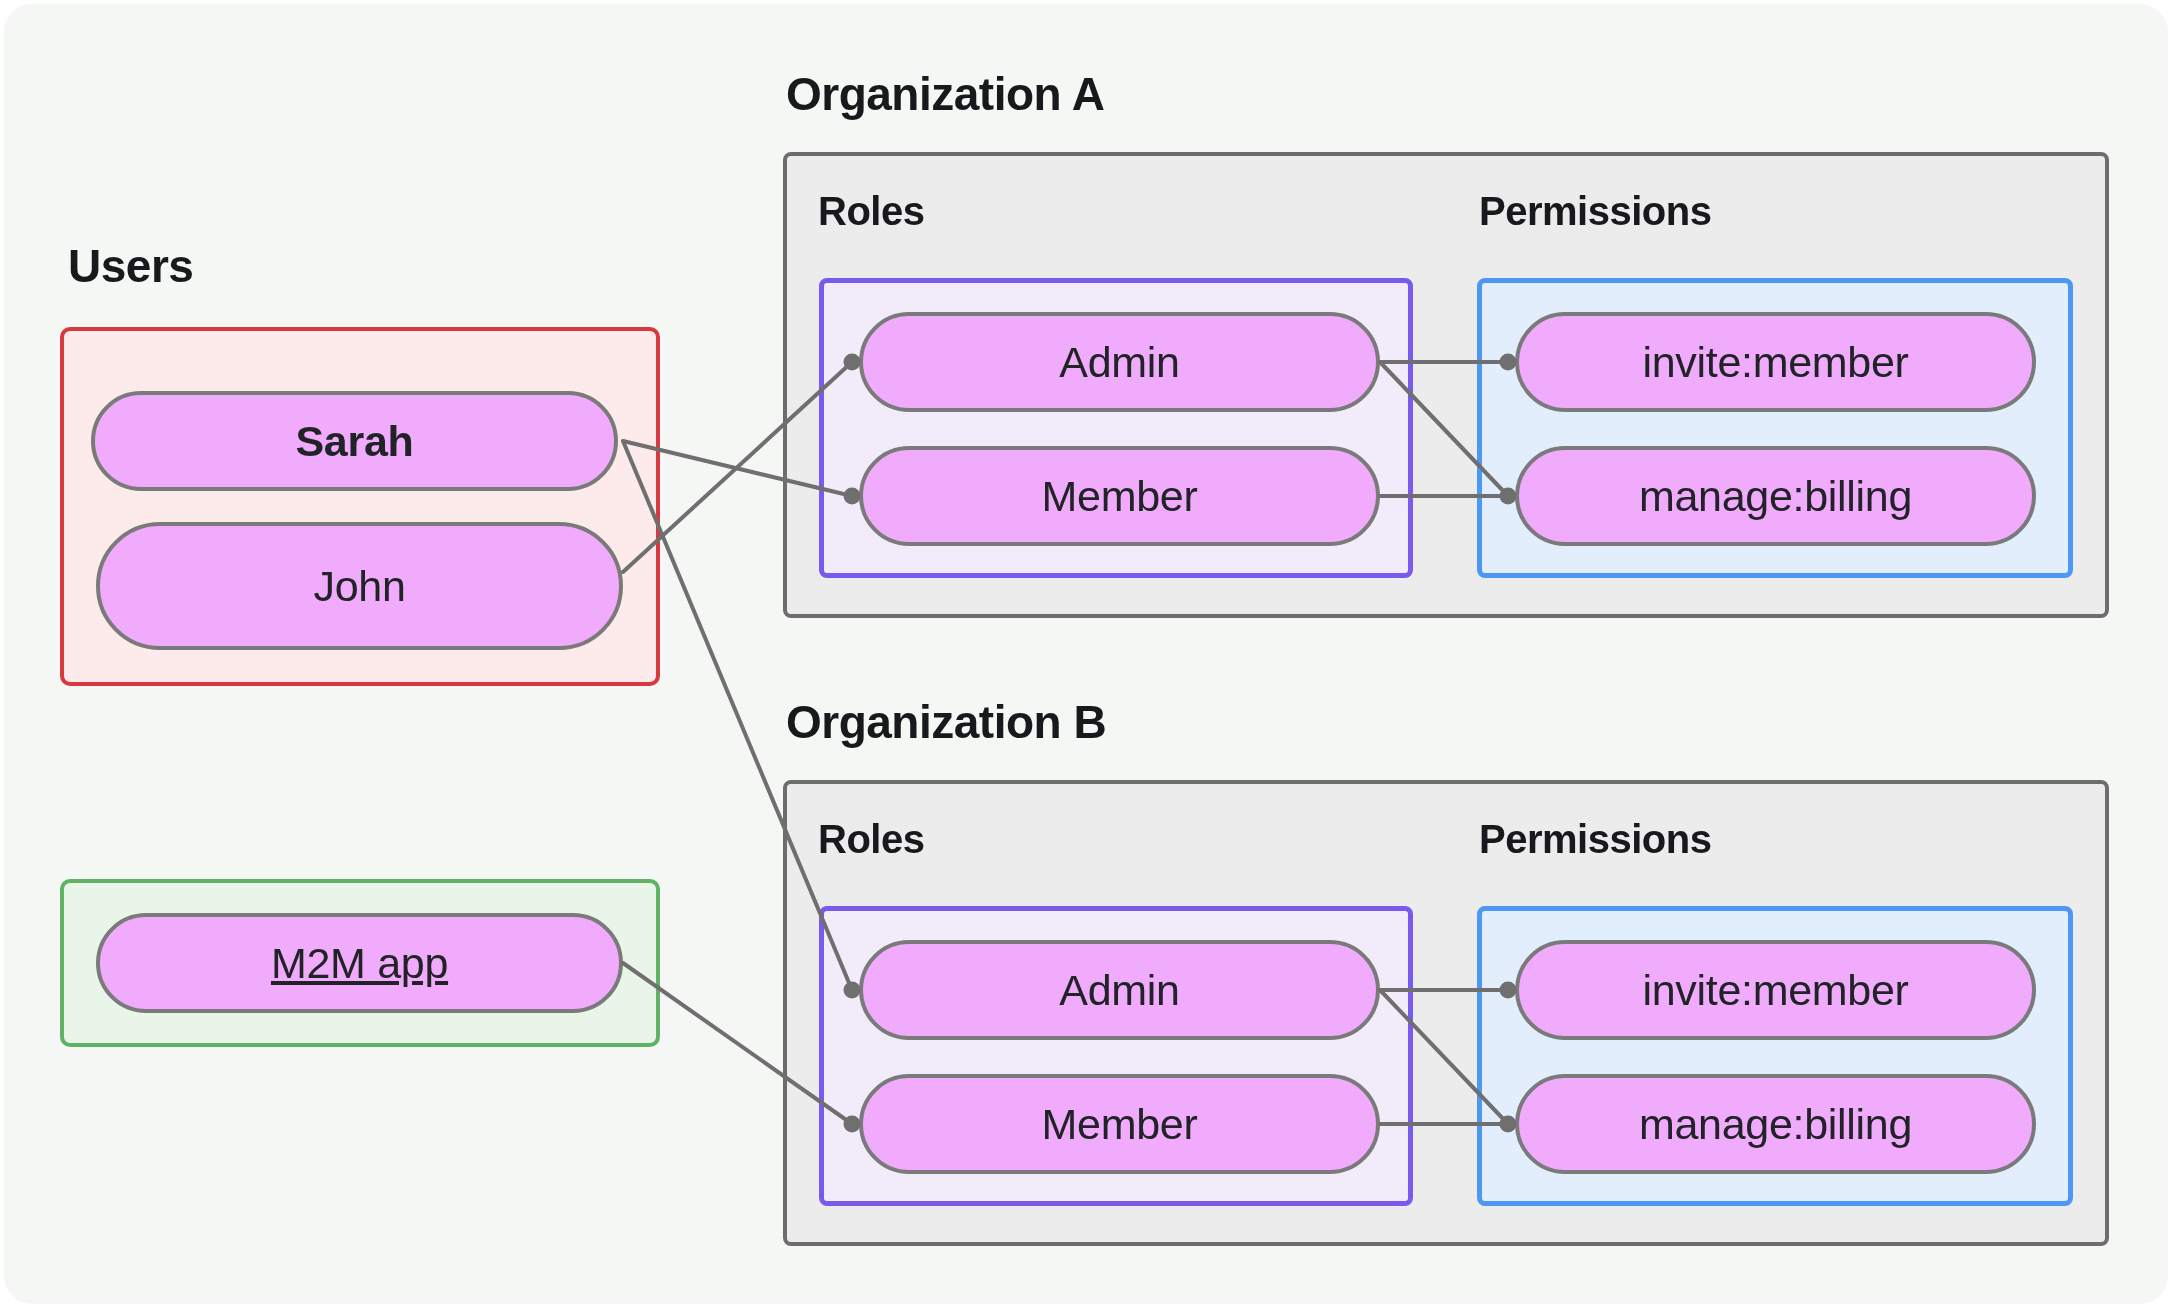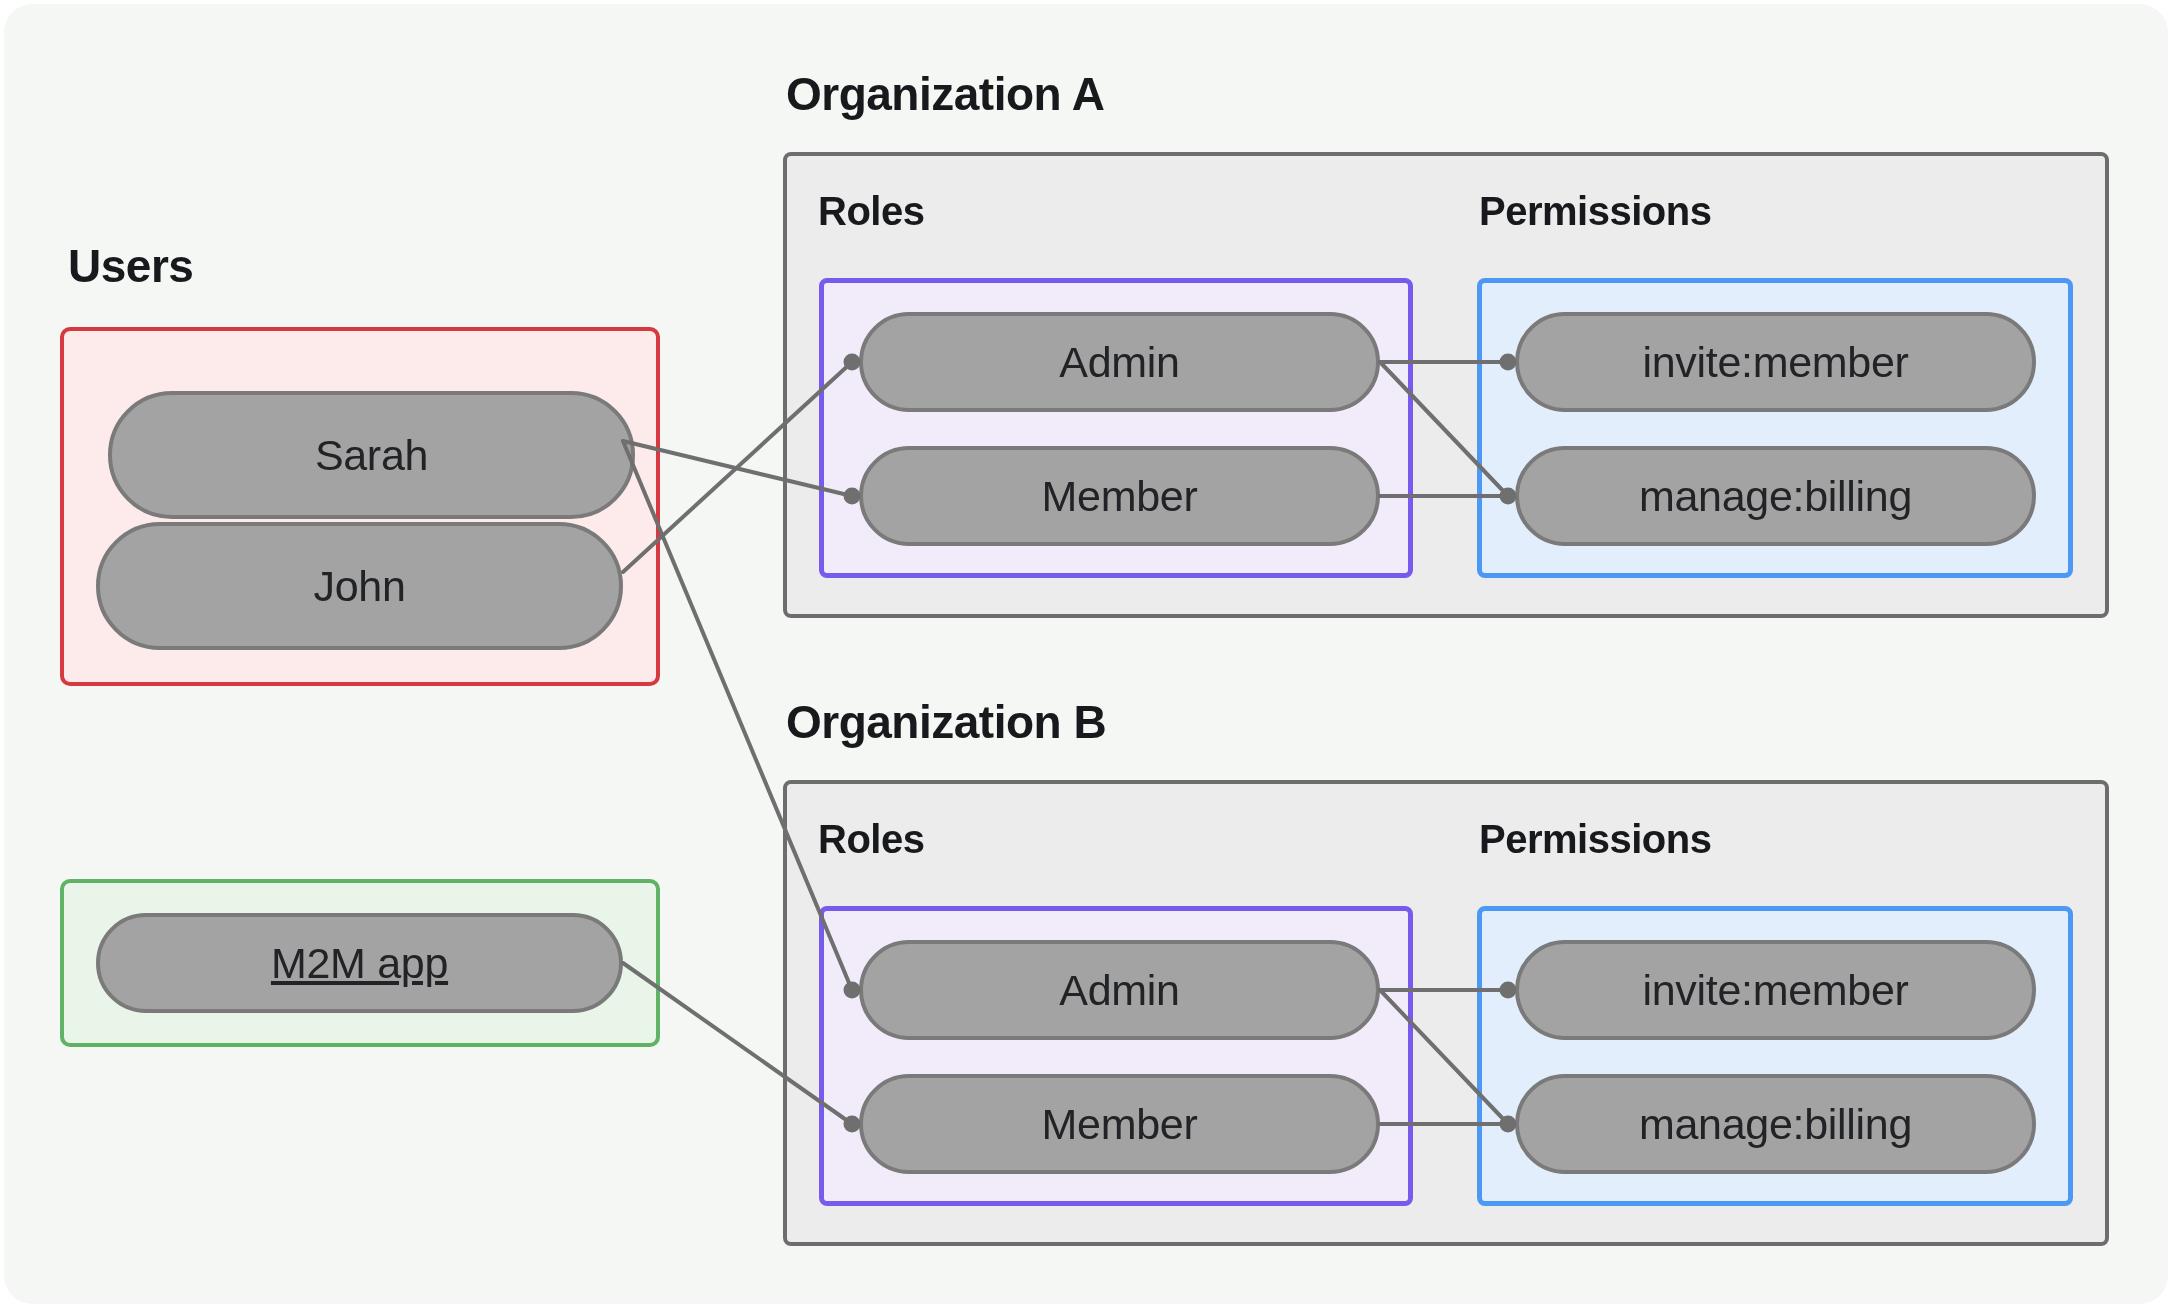--- a/index.html
+++ b/index.html
@@ -20,36 +20,36 @@
     position:absolute;font-size:40px;font-weight:600;letter-spacing:-0.5px;
     color:#17191c;white-space:nowrap;line-height:1.25;
   }
   .box{position:absolute;border-radius:10px;box-sizing:border-box;}
   .users-box{background:#fcebea;border:4px solid #d6393f;}
   .m2m-box{background:#eaf5e9;border:4px solid #5fb266;}
   .org-box{background:#ececec;border:4px solid #6d6d6d;border-radius:8px;}
   .roles-box{background:#f2ecfa;border:5px solid #785aec;border-radius:8px;}
   .perms-box{background:#e2eefb;border:5px solid #4d97f5;border-radius:8px;}
   .pill{
-    position:absolute;background:#a3a3a3;border:4px solid #7a7a7a;
+    position:absolute;background:#f0abfc;border:4px solid #7a7a7a;
     border-radius:999px;box-sizing:border-box;
     display:flex;align-items:center;justify-content:center;
     font-size:43px;color:#212326;letter-spacing:-0.3px;white-space:nowrap;
   }
   #edges{position:absolute;left:0;top:0;width:2172px;height:1308px;pointer-events:none;}
 </style>
 </head>
 <body>
 
 <div id="canvas">
   <div class="board"></div>
 
   <div class="group-label" style="left:68px;top:238px;">Users</div>
   <div class="box users-box" style="left:60px;top:327px;width:600px;height:359px;"></div>
-  <div class="pill" style="left:108px;top:391px;width:527px;height:128px;">
+  <div class="pill" style="left:91px;top:391px;width:527px;height:100px;font-weight:bold;">
     <span>Sarah</span>
   </div>
   <div class="pill" style="left:96px;top:522px;width:527px;height:128px;">
     <span>John</span>
   </div>
 
   <div class="box m2m-box" style="left:60px;top:879px;width:600px;height:168px;"></div>
   <div class="pill" style="left:96px;top:913px;width:527px;height:100px;text-decoration:underline;">
     <span>M2M app</span>
   </div>

